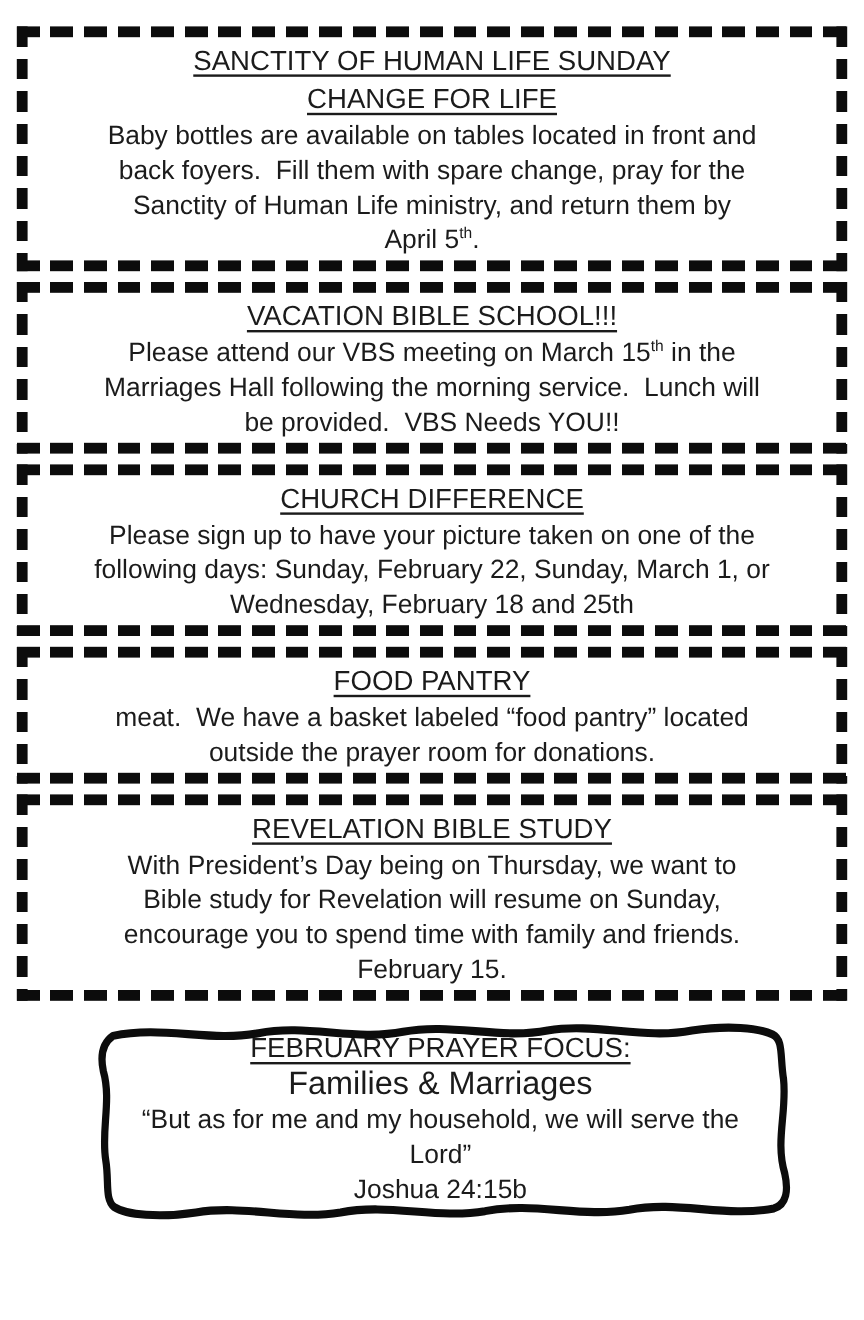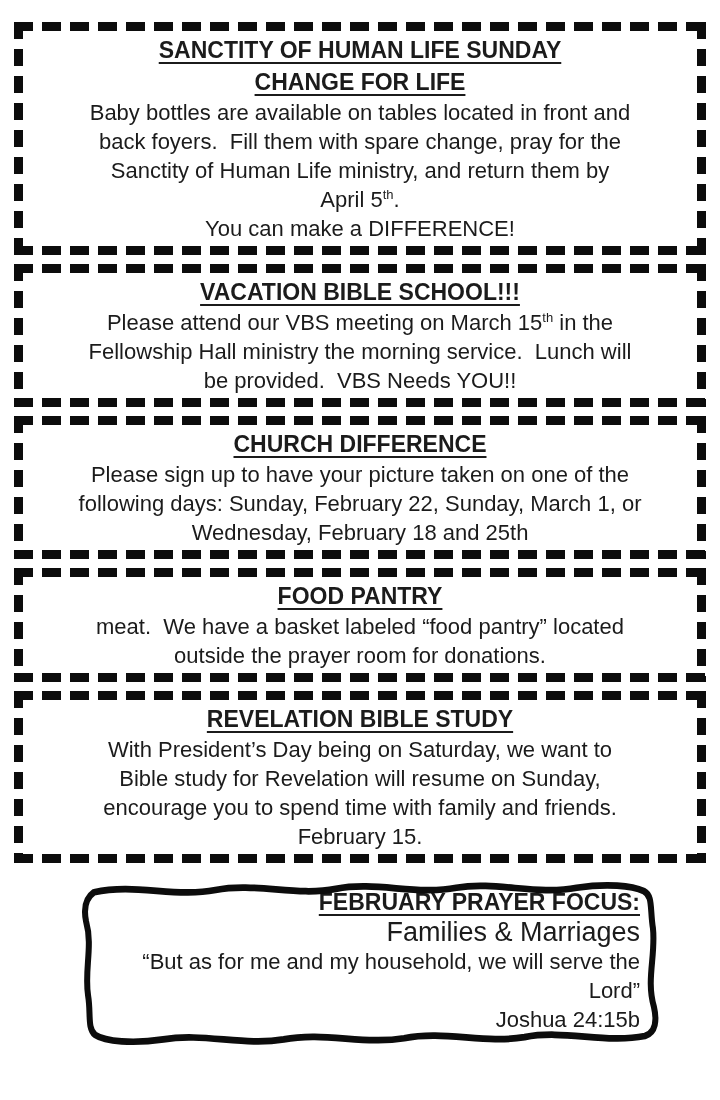--- a/index.html
+++ b/index.html
@@ -27,33 +27,33 @@
   .edge.top { top: 0; }
   .edge.bottom { bottom: 0; }
   .edge.v {
     top: 0; bottom: 0; width: 9px;
     background: repeating-linear-gradient(180deg, var(--bc) 0 17px, transparent 17px 27px);
   }
   .edge.left { left: 0; }
   .edge.right { right: 0; }
   .title {
     font-size: 23px; line-height: 32px;
-    margin: 0; font-weight: bold;
+    margin: 0; font-weight: normal;
   }
   .title > span { text-decoration: underline; text-underline-offset: 4px; }
   .line {
     font-size: 22px; line-height: 29px;
     white-space: pre-wrap;
   }
   sup { font-size: 13px; line-height: 0; text-align: center; }
   .prayer {
     position: relative;
     margin: 4px 46px 0 60px;
     padding: 14px 34px 20px 34px;
-    text-align: right;
+    text-align: center;
   }
   .prayer .wavy-svg {
     position: absolute; inset: 0;
     width: 100%; height: 100%;
     pointer-events: none;
   }
   .wavy-svg path { stroke: var(--bc); fill: none; }
   .prayer .line.alt { font-size: 27px; }
 </style>
 </head>
@@ -65,31 +65,30 @@
     <div class="edge h top"></div>
     <div class="edge h bottom"></div>
     <div class="edge v left"></div>
     <div class="edge v right"></div>
     <h2 class="title"><span>SANCTITY OF HUMAN LIFE SUNDAY</span></h2>
     <h2 class="title"><span>CHANGE FOR LIFE</span></h2>
     <div class="line">Baby bottles are available on tables located in front and</div>
     <div class="line">back foyers.  Fill them with spare change, pray for the</div>
     <div class="line">Sanctity of Human Life ministry, and return them by</div>
     <div class="line"><span>April 5</span><sup>th</sup><span>.</span></div>
-    <div class="line">You can make a DIFFERENCE!</div>
   </section>
 
   <section class="notice">
     <div class="edge h top"></div>
     <div class="edge h bottom"></div>
     <div class="edge v left"></div>
     <div class="edge v right"></div>
     <h2 class="title"><span>VACATION BIBLE SCHOOL!!!</span></h2>
     <div class="line"><span>Please attend our VBS meeting on March 15</span><sup>th</sup><span> in the</span></div>
-    <div class="line">Fellowship Hall ministry the morning service.  Lunch will</div>
+    <div class="line">Marriages Hall following the morning service.  Lunch will</div>
     <div class="line">be provided.  VBS Needs YOU!!</div>
   </section>
 
   <section class="notice">
     <div class="edge h top"></div>
     <div class="edge h bottom"></div>
     <div class="edge v left"></div>
     <div class="edge v right"></div>
     <h2 class="title"><span>CHURCH DIFFERENCE</span></h2>
     <div class="line">Please sign up to have your picture taken on one of the</div>
@@ -106,21 +105,21 @@
     <div class="line">meat.  We have a basket labeled “food pantry” located</div>
     <div class="line">outside the prayer room for donations.</div>
   </section>
 
   <section class="notice">
     <div class="edge h top"></div>
     <div class="edge h bottom"></div>
     <div class="edge v left"></div>
     <div class="edge v right"></div>
     <h2 class="title"><span>REVELATION BIBLE STUDY</span></h2>
-    <div class="line">With President’s Day being on Saturday, we want to</div>
+    <div class="line">With President’s Day being on Thursday, we want to</div>
     <div class="line">Bible study for Revelation will resume on Sunday,</div>
     <div class="line">encourage you to spend time with family and friends.</div>
     <div class="line">February 15.</div>
   </section>
 
   <section class="prayer">
     <svg class="wavy-svg" viewBox="0 0 612 162" preserveAspectRatio="none" aria-hidden="true">
       <path stroke-width="6" stroke-linejoin="round" stroke-linecap="round" d="M 34 18
         C 75 10 115 23 155 16
         C 195 9 235 22 275 15

